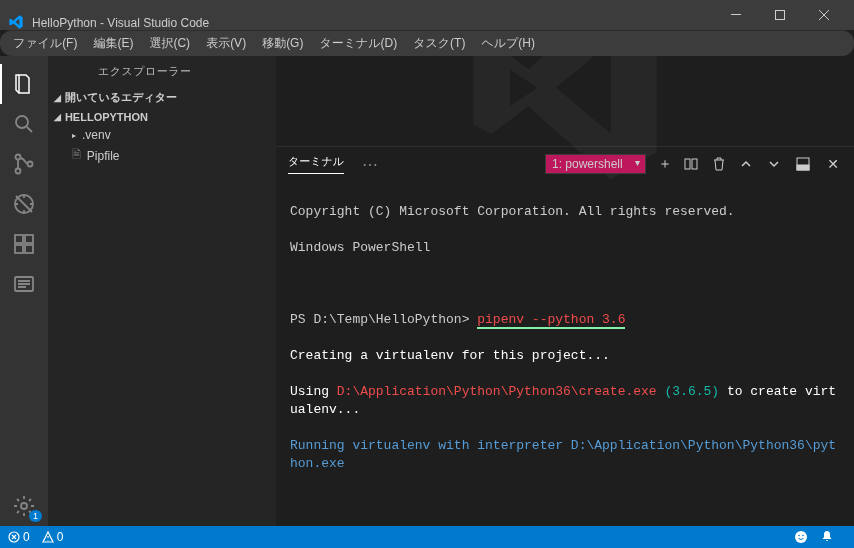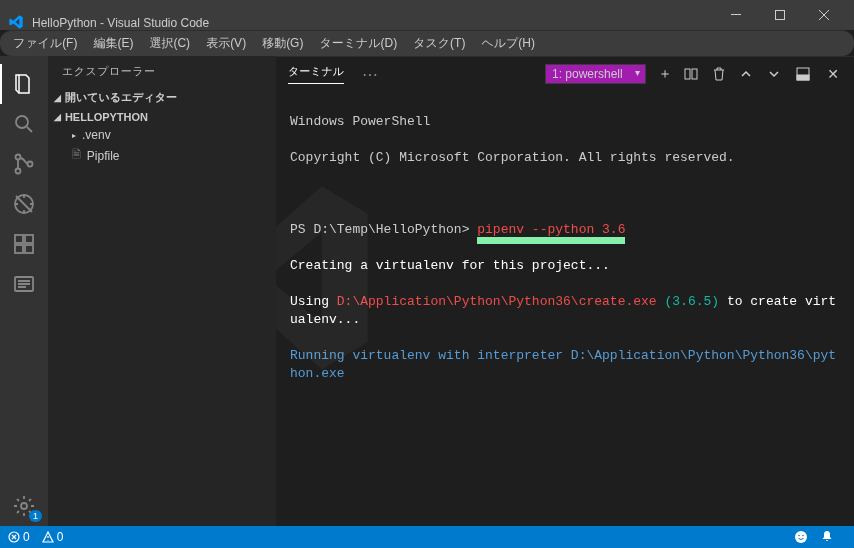--- a/index.html
+++ b/index.html
@@ -80,36 +80,37 @@
 }
 .sidebar {
   width: 228px;
   background: #252526;
   display: flex; flex-direction: column;
   color: #ccc;
 }
 .sidebar-title {
   padding: 8px 14px; font-size: 11px; color: #bbb;
   letter-spacing: 0.5px;
+  margin-left: 36px;
 }
 .sidebar-section {
   padding: 3px 6px; font-size: 11px; color: #ccc;
   font-weight: bold; cursor: pointer;
   display: flex; align-items: center; gap: 4px;
 }
 .sidebar-section .chev { font-size: 9px; }
 .tree-item {
   padding: 2px 8px 2px 24px; font-size: 12px; color: #ccc;
   cursor: pointer; display: flex; align-items: center; gap: 6px;
 }
 .tree-item .chev { font-size: 8px; color: #ccc; }
 .tree-item .file-icon { font-size: 11px; color: #888; }
 .editor-area {
   flex: 1; background: #1e1e1e;
-  display: flex; flex-direction: row; overflow: hidden;
+  display: flex; flex-direction: column; overflow: hidden;
 }
 .editor-blank { flex: 1; background: #1e1e1e; position: relative; }
 .watermark {
   position: absolute; top: 50%; left: 50%;
   transform: translate(-50%, -56%);
   opacity: 0.04;
 }
 .panel {
   height: 380px;
   background: #1e1e1e;
@@ -123,21 +124,21 @@
 .panel-tab {
   font-size: 11px; color: #888; cursor: pointer;
   padding-bottom: 4px;
 }
 .panel-tab.active {
   color: #fff; border-bottom: 1px solid #fff;
 }
 .panel-more { color: #888; font-size: 16px; cursor: pointer; }
 .panel-right { margin-left: auto; display: flex; align-items: center; gap: 10px; }
 .term-select {
-  background: #a21caf; color: #ccc; border: 1px solid #3c3c3c;
+  background: #be185d; color: #ccc; border: 1px solid #3c3c3c;
   font-size: 12px; padding: 2px 22px 2px 6px;
   appearance: none; position: relative;
 }
 .sel-wrap { position: relative; display: inline-block; }
 .sel-wrap::after {
   content: "▾"; position: absolute; right: 6px; top: 3px;
   color: #ccc; font-size: 10px; pointer-events: none;
 }
 .panel-icon {
   color: #ccc; cursor: pointer; font-size: 14px;
@@ -146,21 +147,21 @@
 .terminal-body {
   flex: 1; padding: 4px 14px;
   font-family: Consolas, "Courier New", monospace;
   font-size: 13px; line-height: 18px;
   color: #ccc; overflow: hidden;
   white-space: pre-wrap; word-break: break-all;
 }
 .term-line { display: block; }
 .bold { font-weight: normal; color: #fff; }
 .yellow { color: #d7ba7d; }
-.red-u { color: #f14c4c; border-bottom: 7px solid #86efac; }
+.red-u { color: #f14c4c; border-bottom: 2px solid #86efac; }
 .red { color: #f14c4c; }
 .green { color: #14b8a6; }
 .blue { color: #569cd6; }
 .statusbar {
   height: 22px; background: #007acc; color: #fff;
   display: flex; align-items: center; padding: 0 8px;
   font-size: 12px;
 }
 .status-item { display: flex; align-items: center; gap: 3px; margin-right: 12px; cursor: pointer; }
 .status-spacer { flex: 1; }
@@ -324,22 +325,22 @@
             <svg width="14" height="14" viewBox="0 0 14 14" fill="none" stroke="#ccc">
                 <rect x="1" y="1" width="12" height="12"></rect>
                 <rect x="1" y="8" width="12" height="5" fill="#ccc"></rect>
               </svg>
           </span>
           <span class="panel-icon">✕</span>
         </div>
       </div>
 
       <div class="terminal-body">
+<span class="term-line">Copyright (C) Microsoft Corporation. All rights reserved.</span>
 <span class="term-line">Windows PowerShell</span>
-<span class="term-line">Copyright (C) Microsoft Corporation. All rights reserved.</span>
 <span class="term-line">&nbsp;</span>
 <span class="term-line"><span>PS D:\Temp\HelloPython&gt; </span><span class="yellow red-u">pipenv</span><span class="red-u"> --python</span><span class="red-u"> 3.6</span></span>
 <span class="term-line bold">Creating a virtualenv for this project...</span>
 <span class="term-line"><span class="bold">Using </span><span class="red">D:\Application\Python\Python36\create.exe</span><span class="green"> (3.6.5)</span><span class="bold"> to create virtualenv...</span></span>
 <span class="term-line blue">Running virtualenv with interpreter D:\Application\Python\Python36\python.exe</span>
 
 
 
 
 

